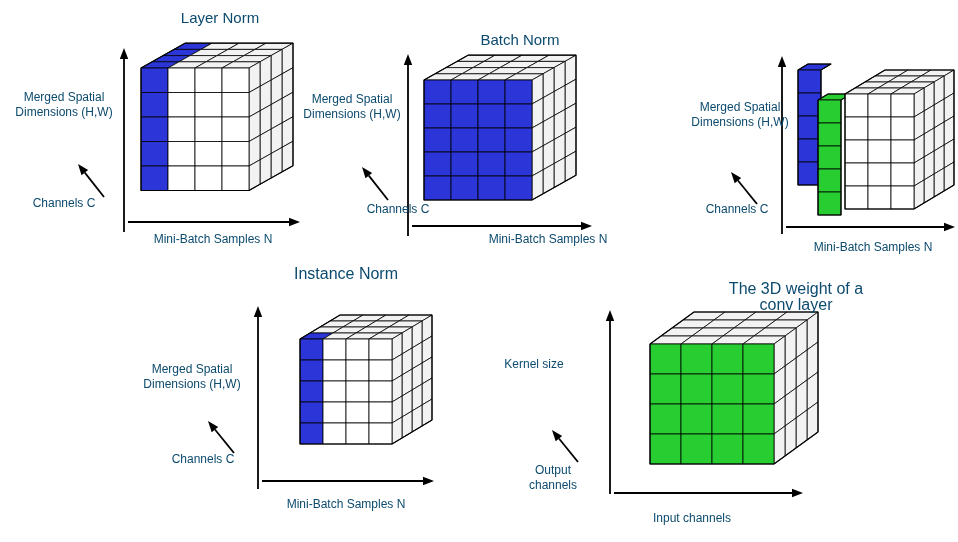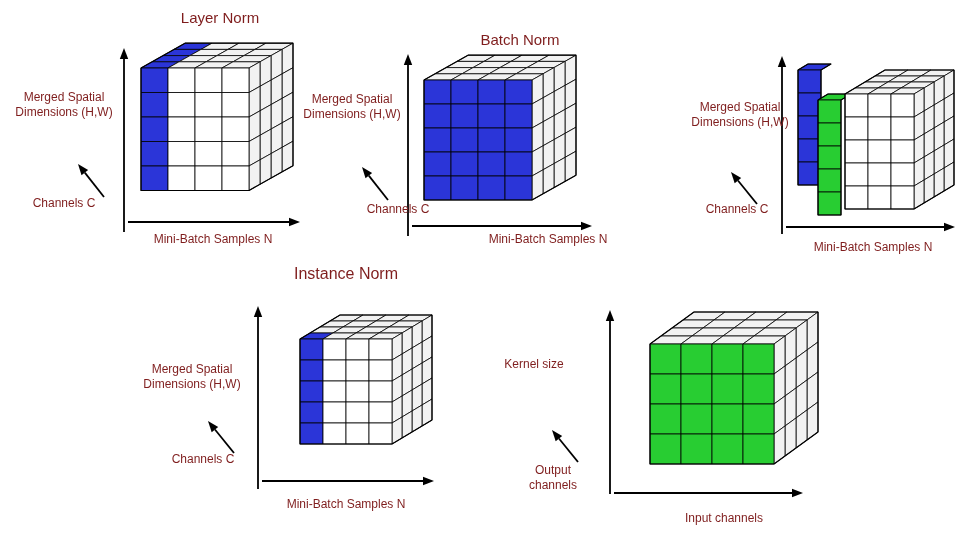--- a/index.html
+++ b/index.html
@@ -1,20 +1,20 @@
 <!DOCTYPE html>
 <html><head>
 <meta charset="utf-8">
 <style>
   * { margin:0; padding:0; box-sizing:border-box; }
   html,body { background:#ffffff; }
   body { font-family:"Liberation Sans", sans-serif; color:#000; }
   .fig { position:relative; width:958px; height:542px; background:#ffffff; overflow:hidden; }
   .fig svg { position:absolute; left:0; top:0; }
-  .lbl { position:absolute; font-size:12px; line-height:15px; white-space:nowrap; color:#7f1d1d; }
+  .lbl { position:absolute; font-size:12px; line-height:15px; white-space:nowrap; color:#0c4a6e; }
   .ctr { transform:translateX(-50%); text-align:center; }
   .title { font-size:15px; line-height:19px; }
   .sm-title { font-size:16px; line-height:16px; }
   .ln { display:block; }
 </style>
 </head>
 <body>
 
 <div class="fig">
   <svg id="fig-svg" width="958" height="542" viewBox="0 0 958 542">
@@ -366,19 +366,23 @@
   <div class="lbl ctr" style="left:873px; top:240px">Mini-Batch Samples N</div>
 
   <div class="lbl ctr sm-title" style="left:346px; top:266px">Instance Norm</div>
   <div class="lbl ctr" style="left:192px; top:362px">
     <span class="ln">Merged Spatial</span>
     <span class="ln">Dimensions (H,W)</span>
   </div>
   <div class="lbl ctr" style="left:203px; top:452px">Channels C</div>
   <div class="lbl ctr" style="left:346px; top:497px">Mini-Batch Samples N</div>
 
+  <div class="lbl ctr sm-title" style="left:796px; top:281px">
+    <span class="ln">The 3D weight of a</span>
+    <span class="ln">conv layer</span>
+  </div>
   <div class="lbl ctr" style="left:534px; top:357px">Kernel size</div>
   <div class="lbl ctr" style="left:553px; top:463px">
     <span class="ln">Output</span>
     <span class="ln">channels</span>
   </div>
-  <div class="lbl ctr" style="left:724px; top:511px">Input channels</div>
+  <div class="lbl ctr" style="left:692px; top:511px">Input channels</div>
 </div>
 
 </body></html>

